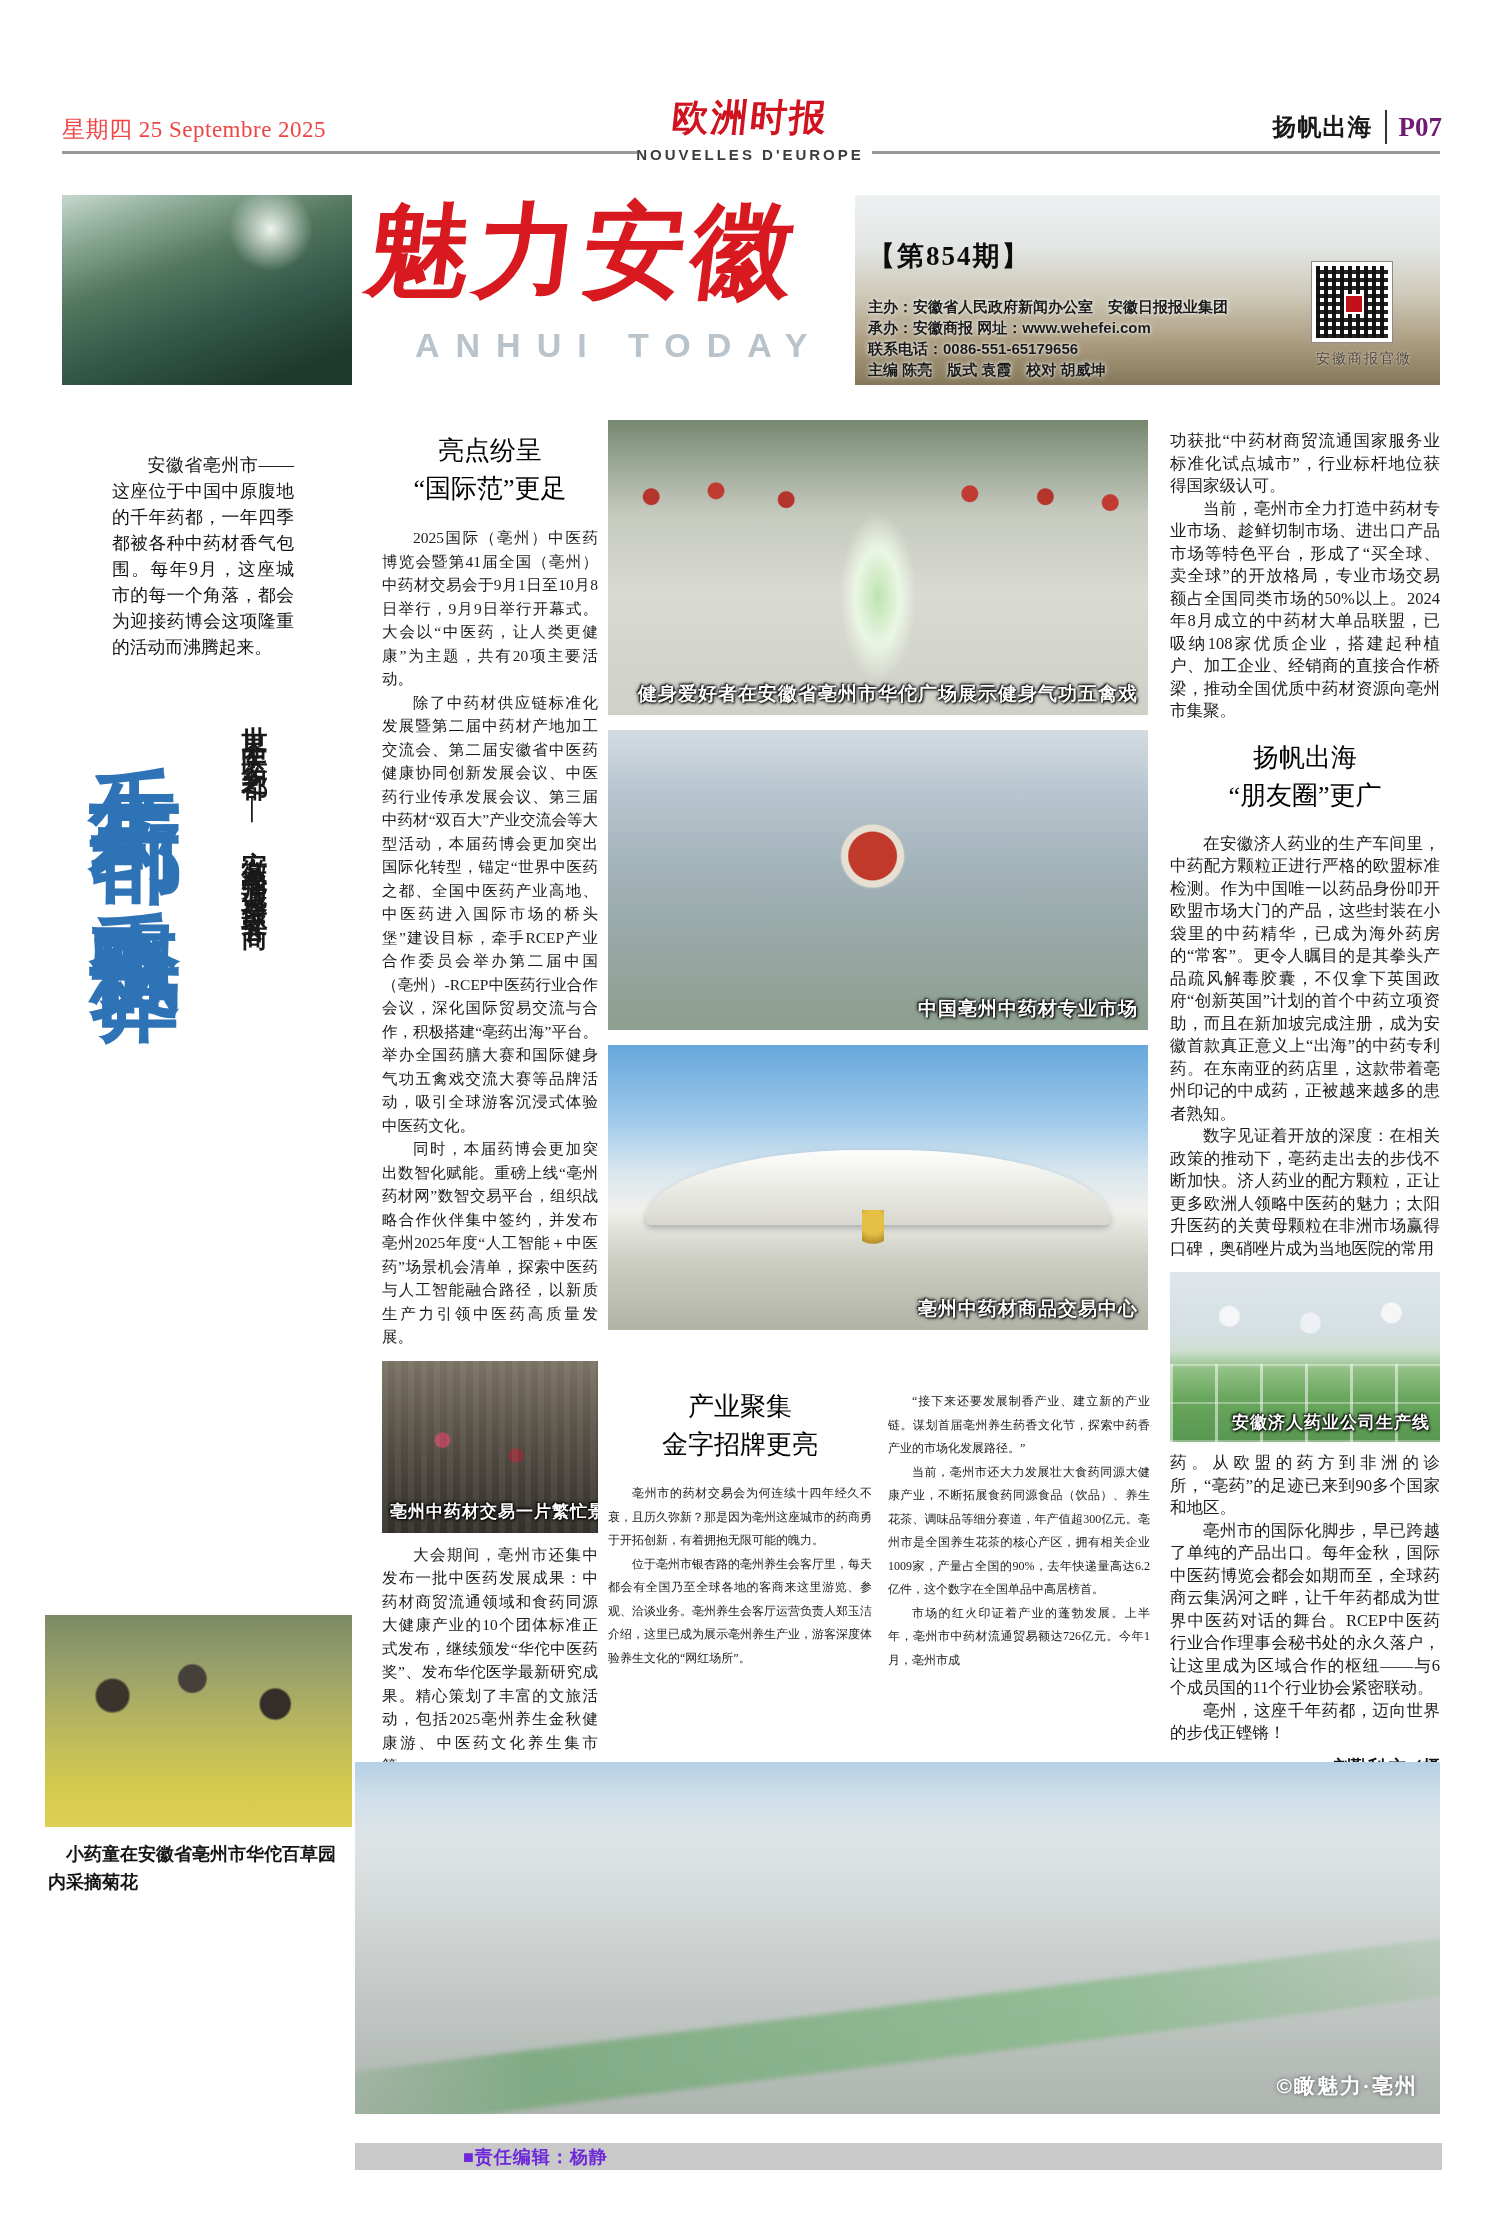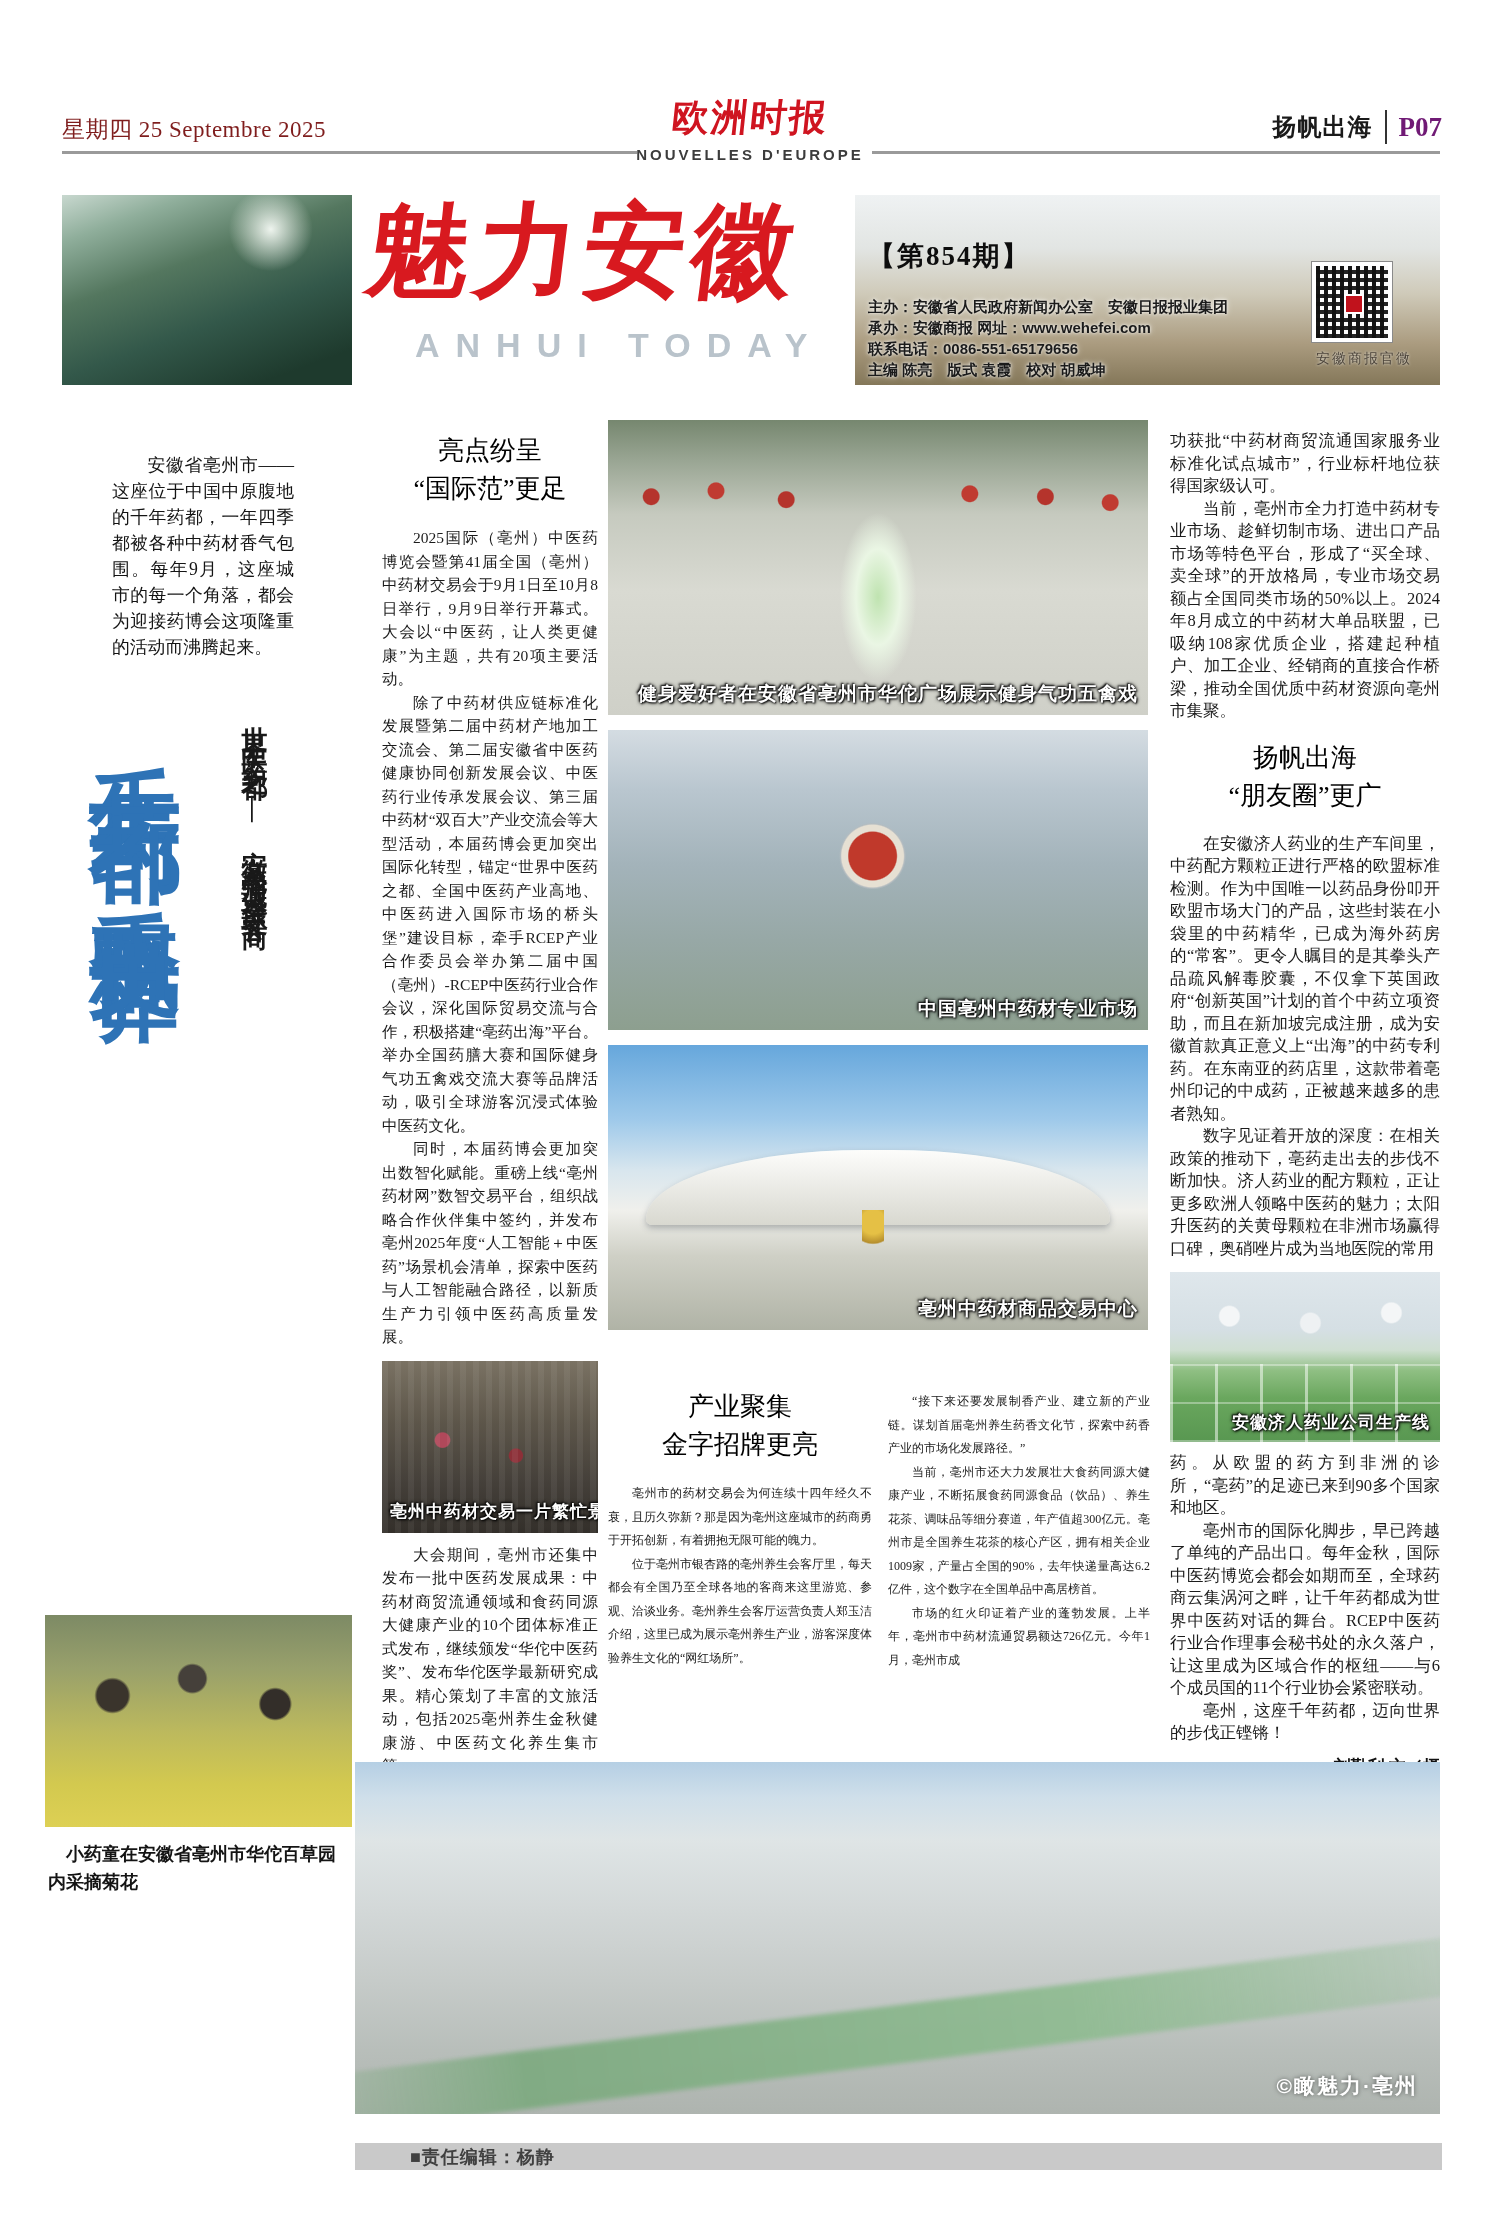--- a/index.html
+++ b/index.html
@@ -2,21 +2,21 @@
 <html><head>
 <meta charset="utf-8">
 <style>
   *{margin:0;padding:0;box-sizing:border-box}
   html,body{background:#ffffff}
   .page{position:relative;width:1500px;height:2237px;background:#fff;
         font-family:"Liberation Serif",serif;color:#111;overflow:hidden}
   .abs{position:absolute}
 
   
-  .hdr-date{left:62px;top:114px;font-size:23px;color:#7f1d1d;letter-spacing:.5px}
+  .hdr-date{left:62px;top:114px;font-size:23px;color:#ef4444;letter-spacing:.5px}
   .hdr-right{right:58px;top:110px;display:flex;align-items:center}
   .hdr-edition{font-size:24px;font-weight:bold;color:#1a1a1a;letter-spacing:1px}
   .hdr-div{width:2px;height:34px;background:#333;margin:0 12px}
   .hdr-pno{font-size:27px;font-weight:bold;color:#701a75}
   .hdr-rule{top:151px;height:3px;background:#9a9a9a}
   .rule-l{left:62px;width:575px}
   .rule-r{left:872px;width:568px}
   .mast{left:0;right:0;top:98px;text-align:center}
   .mast-logo{font-size:37px;font-weight:bold;color:#cf1420;letter-spacing:2px;
              transform:skewX(-6deg);display:inline-block;line-height:40px}
@@ -120,22 +120,22 @@
     background:linear-gradient(180deg,#b5cfe4 0%,#cfdfea 10%,#dfe5e6 22%,#d3d8d8 42%,#c6cbc9 62%,#b8beba 82%,#aeb4af 100%)}
   .ph-city::after{content:"";position:absolute;left:-8%;bottom:17%;width:130%;height:58px;
     background:linear-gradient(90deg,transparent 0,#79a97c 18%,#8cbb8e 58%,transparent 95%);
     transform:rotate(-7deg);opacity:.85;filter:blur(2px)}
   .city-mark{right:22px;bottom:14px;font-family:"Liberation Sans",sans-serif;font-size:21px;
     font-weight:bold;color:#fff;letter-spacing:2px;text-shadow:0 0 4px rgba(0,0,0,.55)}
 
   
   .footer-bar{position:absolute;left:355px;top:2143px;width:1087px;height:27px;
     background:#c9c9c9;display:flex;align-items:center}
-  .footer-bar span{margin-left:55px;font-family:"Liberation Sans",sans-serif;
-    font-size:18px;font-weight:bold;color:#404040;letter-spacing:1px}
+  .footer-bar span{margin-left:108px;font-family:"Liberation Sans",sans-serif;
+    font-size:18px;font-weight:bold;color:#6d28d9;letter-spacing:1px}
 </style>
 </head>
 <body>
 
 <div class="page">
 
   <div class="abs hdr-date">星期四 25 Septembre 2025</div>
   <div class="abs mast">
     <div class="mast-logo">欧洲时报</div>
     <div class="mast-sub">NOUVELLES D'EUROPE</div>

